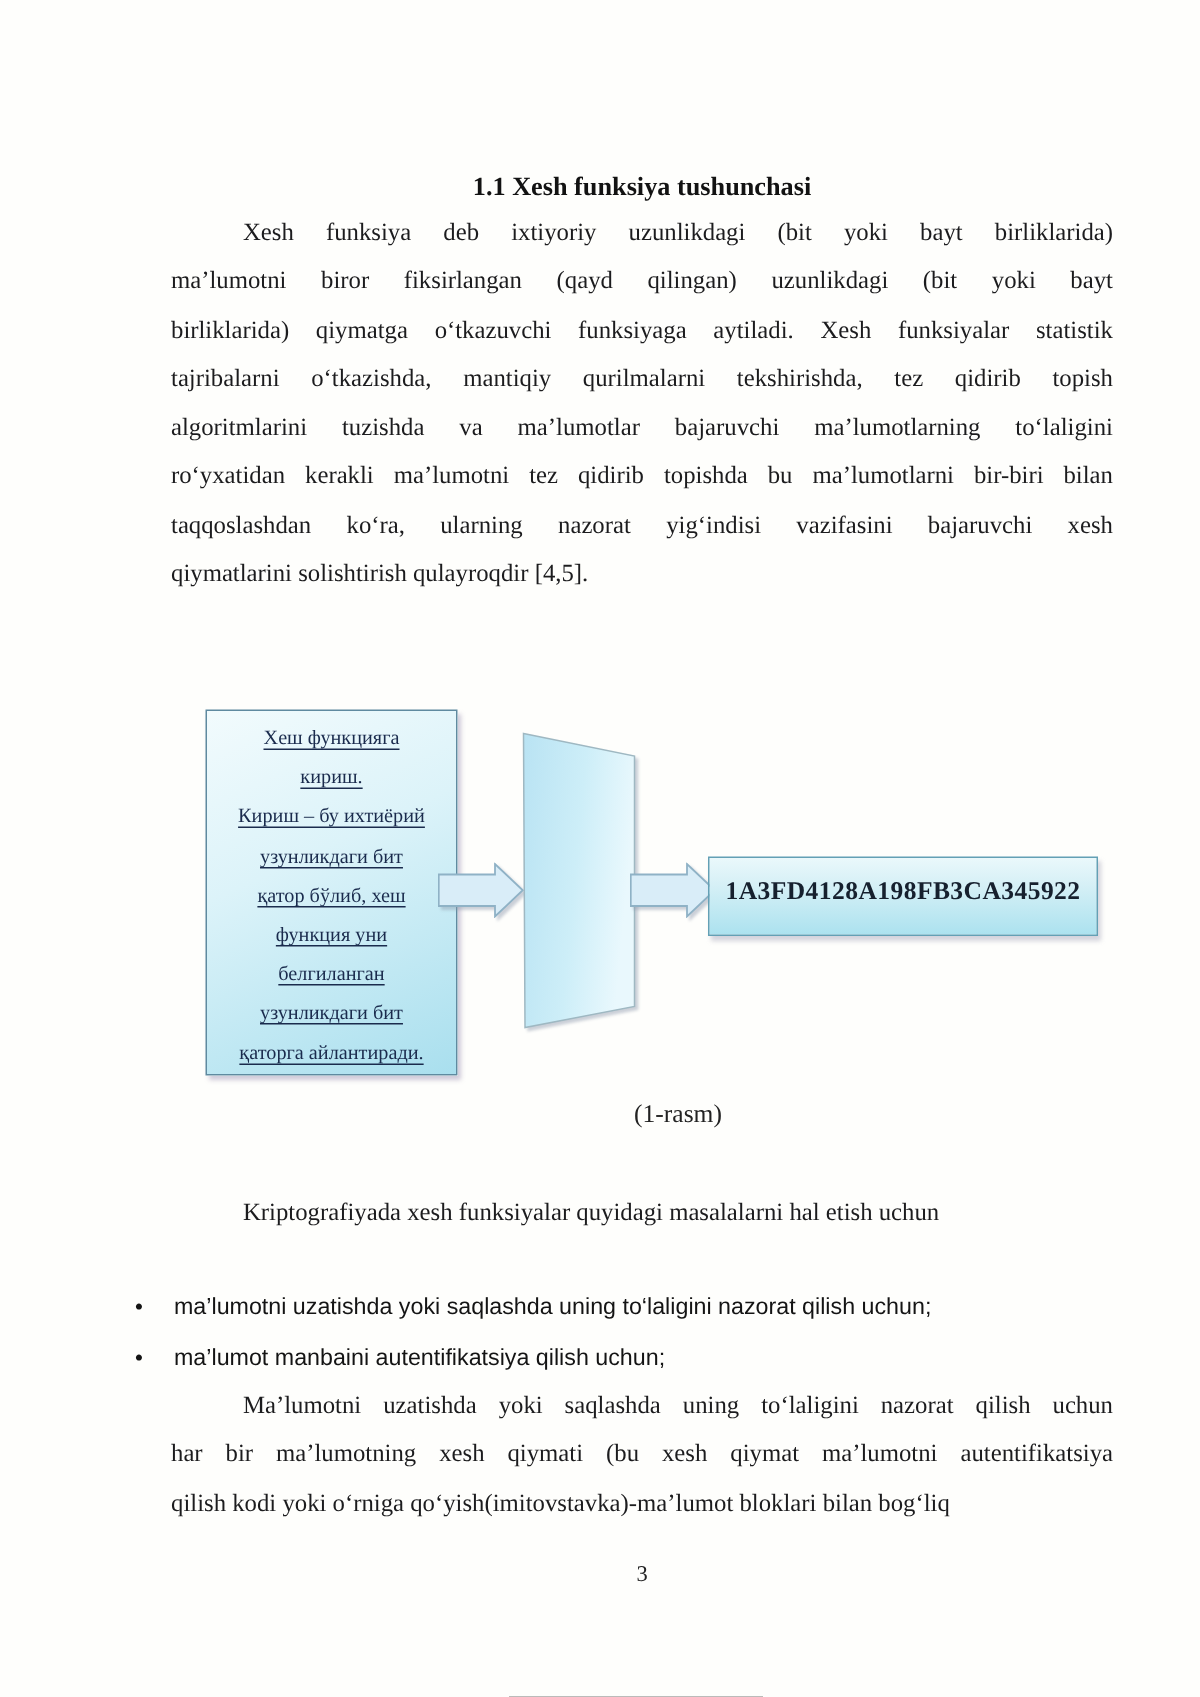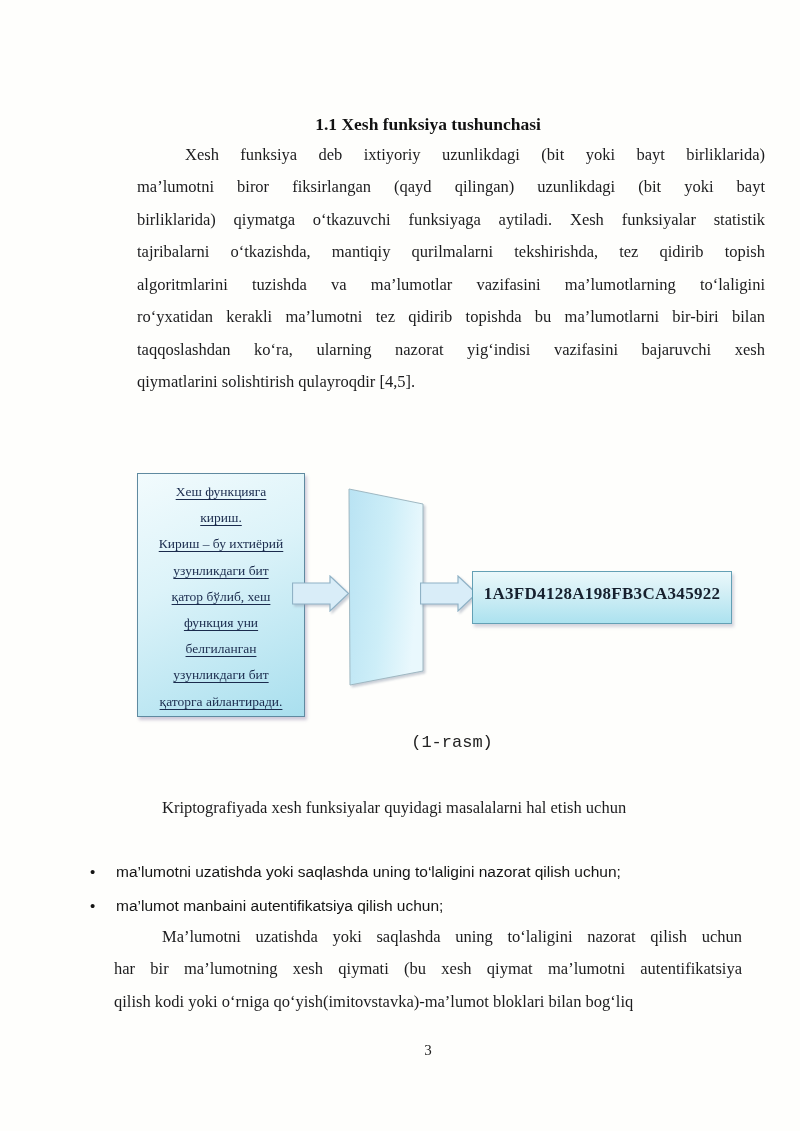--- a/index.html
+++ b/index.html
@@ -18,21 +18,21 @@
     top: 112px; left: 114px; width: 628px;
     text-align: center;
     font-weight: 700; font-size: 17.5px; line-height: 24px;
     color: #121212;
   }
 
   .para { left: 114px; width: 628px; font-size: 16.5px; line-height: 32.45px; }
   .para .jline { text-align: justify; text-align-last: justify; white-space: normal; }
   .para .jline:first-child { text-indent: 48px; }
   .para .jline:last-child  { text-align-last: left; }
-  .p1 { top: 139px; margin-left: 23px; }
+  .p1 { top: 139px; }
   .p2 { top: 792px; }
   .p3 { top: 921px; }
 
   .diagram { top: 470px; left: 0; width: 800px; height: 262px; }
 
   .input-box {
     left: 137px; top: 3px; width: 168px; height: 244px;
     box-sizing: border-box;
     border: 1px solid #5f8aa0;
     background: linear-gradient(155deg, #f2fbfd 0%, #dcf3f9 40%, #a9dfee 100%);
@@ -60,21 +60,21 @@
     background: linear-gradient(180deg, #eaf8fb 0%, #d6f0f6 35%, #ace2ef 100%);
     box-shadow: 2px 3px 3px rgba(150,150,175,0.4);
     display: flex; align-items: center; justify-content: center;
     padding-bottom: 8px;
     font-weight: 700; font-size: 17px; letter-spacing: 0.3px;
     color: #16202e;
   }
 
   .caption {
     top: 731px; left: 138px; width: 628px;
-    text-align: center; font-size: 17px; line-height: 24px; color: #222; font-family: Liberation Mono, monospace;
+    text-align: center; font-size: 17px; line-height: 24px; color: #222;
   }
 
   .bullets {
     top: 858px; left: 90px; width: 652px;
     font-family: "Liberation Sans", sans-serif;
     font-size: 15.5px; color: #141414;
     list-style: none; margin: 0; padding: 0;
   }
   .bullets li { display: flex; line-height: 27px; margin-bottom: 7px; }
   .bullets .marker { width: 26px; flex: 0 0 26px; font-size: 15px; }
@@ -89,21 +89,21 @@
 
 <div class="page">
 
   <div class="abs title">1.1 Xesh funksiya tushunchasi</div>
 
   <div class="abs para p1">
       <div class="jline">Xesh funksiya deb ixtiyoriy uzunlikdagi (bit yoki bayt birliklarida)</div>
       <div class="jline">ma’lumotni biror fiksirlangan (qayd qilingan) uzunlikdagi (bit yoki bayt</div>
       <div class="jline">birliklarida) qiymatga o‘tkazuvchi funksiyaga aytiladi. Xesh funksiyalar statistik</div>
       <div class="jline">tajribalarni o‘tkazishda, mantiqiy qurilmalarni tekshirishda, tez qidirib topish</div>
-      <div class="jline">algoritmlarini tuzishda va ma’lumotlar vazifasini ma’lumotlarning to‘laligini</div>
+      <div class="jline">algoritmlarini tuzishda va ma’lumotlar bajaruvchi ma’lumotlarning to‘laligini</div>
       <div class="jline">ro‘yxatidan kerakli ma’lumotni tez qidirib topishda bu ma’lumotlarni bir-biri bilan</div>
       <div class="jline">taqqoslashdan ko‘ra, ularning nazorat yig‘indisi vazifasini bajaruvchi xesh</div>
       <div class="jline">qiymatlarini solishtirish qulayroqdir [4,5].</div>
     </div>
 
   <div class="abs diagram">
 
     <div class="abs input-box">
         <div class="uline">Хеш функцияга</div>
         <div class="uline">кириш.</div>

